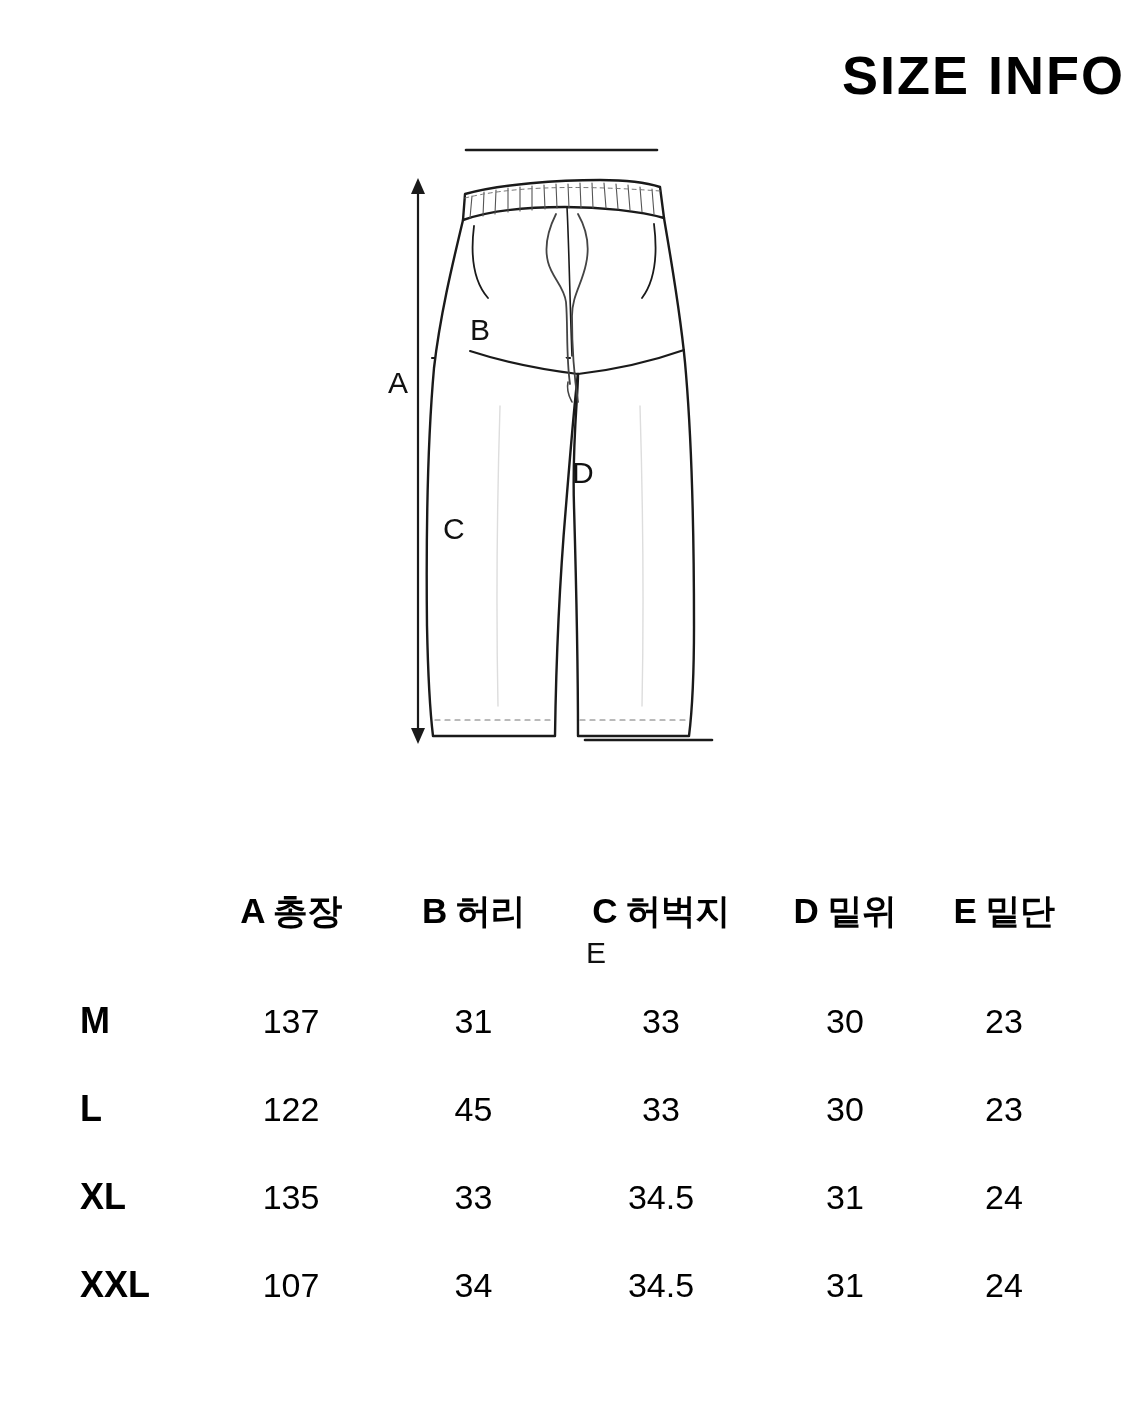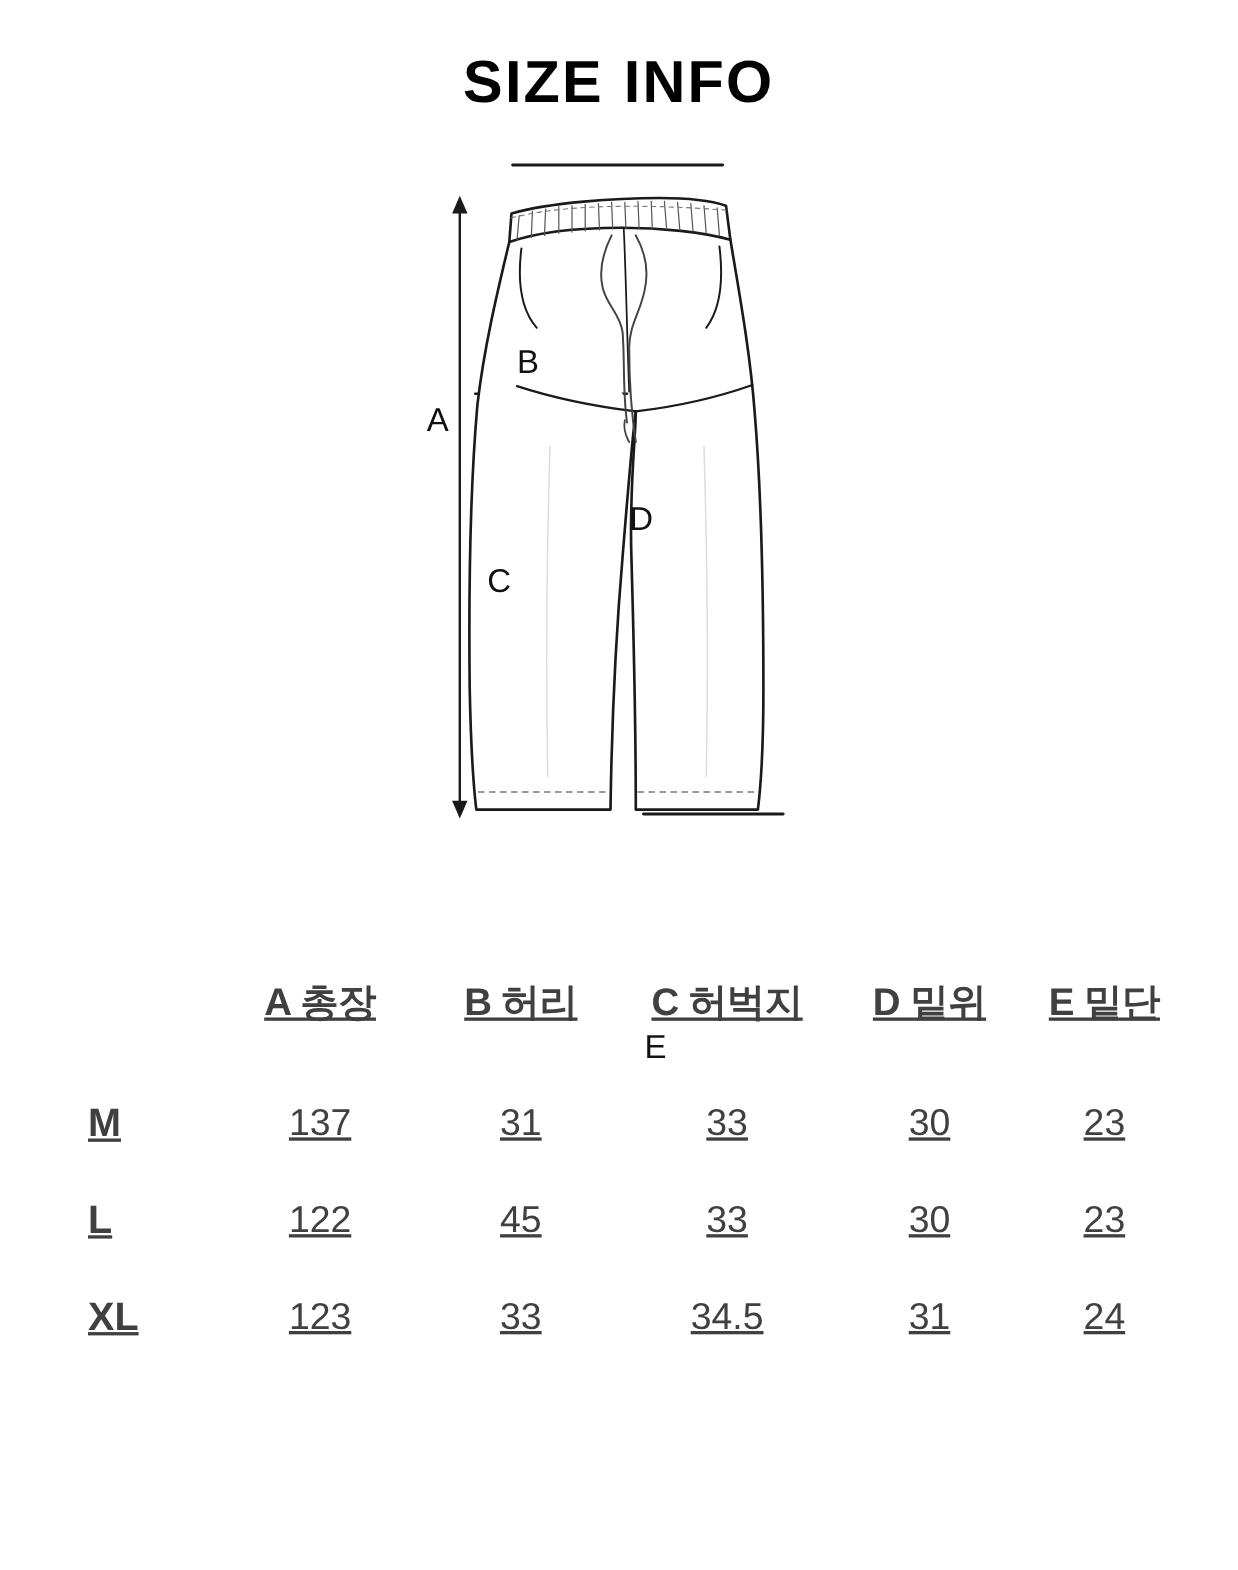--- a/index.html
+++ b/index.html
@@ -10,21 +10,21 @@
   body {
     width: 1125px;
     height: 1427px;
     font-family: "Liberation Sans", sans-serif;
     color: #111111;
     position: relative;
     overflow: hidden;
   }
 
   #title {
-    text-align: center;
+    text-align: right;
     font-size: 54px;
     font-weight: bold;
     letter-spacing: 2px;
     padding-top: 44px;
     color: #000000;
   }
   #title .gap { display: inline-block; width: 18px; }
 
   #diagram-wrap {
     position: relative;
@@ -52,24 +52,23 @@
   
   #size-table {
     width: 1010px;
     margin: 22px auto 0 auto;
     border-collapse: collapse;
     table-layout: fixed;
   }
   #size-table th, #size-table td {
     text-align: center;
     font-size: 34px;
-    color: #404040;
+    color: #000000;
     padding: 0;
     font-weight: normal;
-    text-decoration: underline;
   }
   #size-table thead th {
     font-weight: bold;
     font-size: 35px;
     padding-bottom: 42px;
     letter-spacing: -0.5px;
   }
   #size-table thead th.corner { width: 150px; }
   #size-table tbody td {
     height: 88px;
@@ -201,20 +200,28 @@
     <tr>
       <td class="size-label">L</td>
       <td>122</td>
       <td>45</td>
       <td>33</td>
       <td>30</td>
       <td>23</td>
     </tr>
     <tr>
       <td class="size-label">XL</td>
-      <td>123</td>
+      <td>135</td>
       <td>33</td>
       <td>34.5</td>
       <td>31</td>
       <td>24</td>
     </tr>
+    <tr>
+      <td class="size-label">XXL</td>
+      <td>107</td>
+      <td>34</td>
+      <td>34.5</td>
+      <td>31</td>
+      <td>24</td>
+    </tr>
   </tbody>
 </table>
 
 </body></html>

